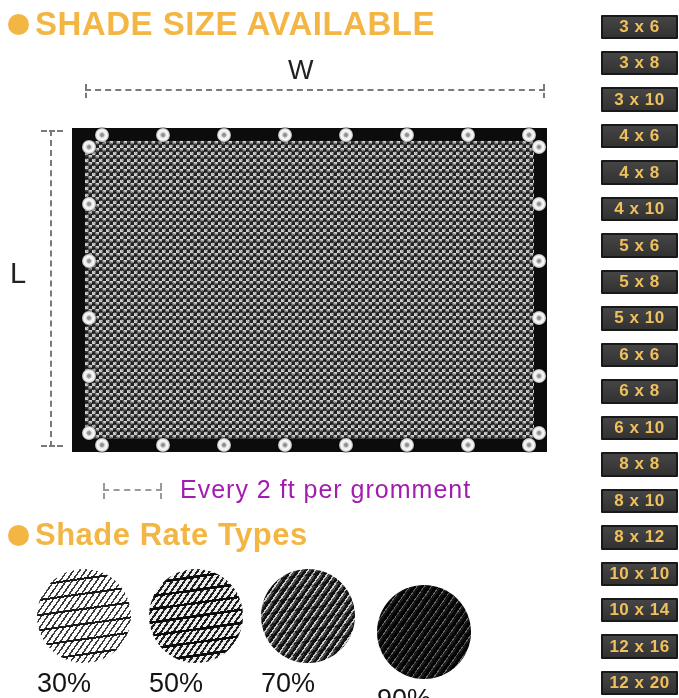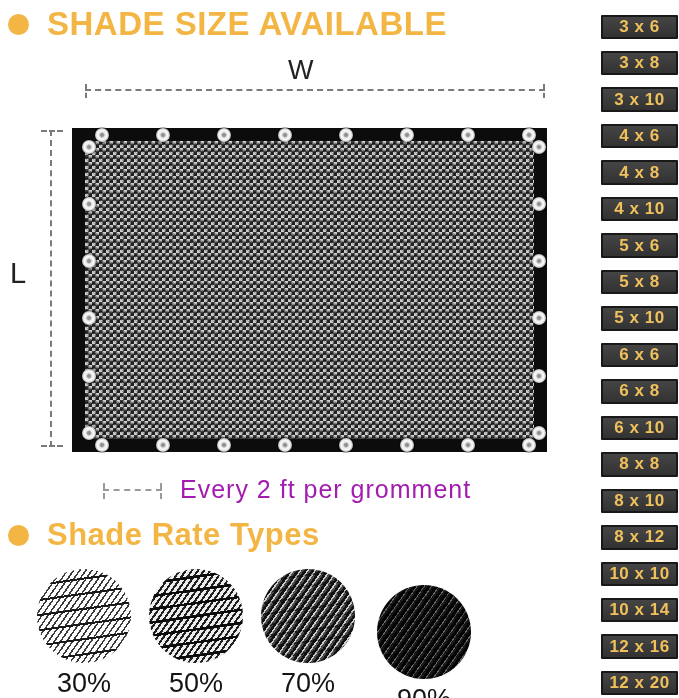--- a/index.html
+++ b/index.html
@@ -1,20 +1,20 @@
 <!DOCTYPE html>
 <html><head>
 <meta charset="utf-8">
 <style>
   html,body{margin:0;padding:0;}
   body{font-family:"Liberation Sans", sans-serif; background:#fff;}
   #stage{position:relative;width:679px;height:698px;background:#ffffff;overflow:hidden;}
 
   
-  .heading-row{position:absolute;display:flex;align-items:center;gap:18px;}
+  .heading-row{position:absolute;display:flex;align-items:center;gap:6px;}
   #size-heading{left:8px;top:5px;}
   #rate-heading{left:8px;top:517px;}
   .bullet{width:21px;height:21px;border-radius:50%;background:#F3B644;flex:0 0 auto;}
   .heading-text{color:#F3B644;font-weight:bold;letter-spacing:.5px;white-space:nowrap;}
   #size-heading .heading-text{font-size:33px;}
   #rate-heading .heading-text{font-size:31px;}
 
   
   .dim{position:absolute;color:#5a5a5a;}
   #dim-w-line{left:85px;top:89px;width:460px;height:0;border-top:2px dashed #7a7a7a;}
@@ -45,21 +45,21 @@
 
   
   #note-bracket{position:absolute;left:103px;top:489px;width:59px;height:0;border-top:2px dashed #9a9a9a;}
   #note-bracket .tick{position:absolute;top:-8px;width:0;height:16px;border-left:2px dashed #9a9a9a;}
   #note-bracket .tick.start{left:0;}
   #note-bracket .tick.end{right:0;}
   #note-text{position:absolute;left:180px;top:475px;font-size:25px;color:#a21caf;letter-spacing:1px;white-space:nowrap;}
 
   
   #rate-row{position:absolute;left:0;top:569px;width:600px;height:129px;}
-  .rate-item{position:absolute;width:94px;text-align:center;}
+  .rate-item{position:absolute;width:94px;text-align:left;}
   .rate-swatch{width:94px;height:94px;border-radius:50%;margin:0 auto;}
   .rate-label{margin-top:5px;font-size:27px;color:#141414;}
   .shade-30{background-color:#fdfdfd;
     background-image:
       repeating-linear-gradient(125deg, rgba(25,25,25,0.85) 0 1.5px, transparent 1.5px 5px),
       repeating-linear-gradient(172deg, rgba(0,0,0,0.9) 0 2px, transparent 2px 15px);}
   .shade-50{background-color:#ececec;
     background-image:
       repeating-linear-gradient(125deg, rgba(10,10,10,0.9) 0 2px, transparent 2px 5px),
       repeating-linear-gradient(172deg, rgba(0,0,0,0.95) 0 2.5px, transparent 2.5px 13px);}

